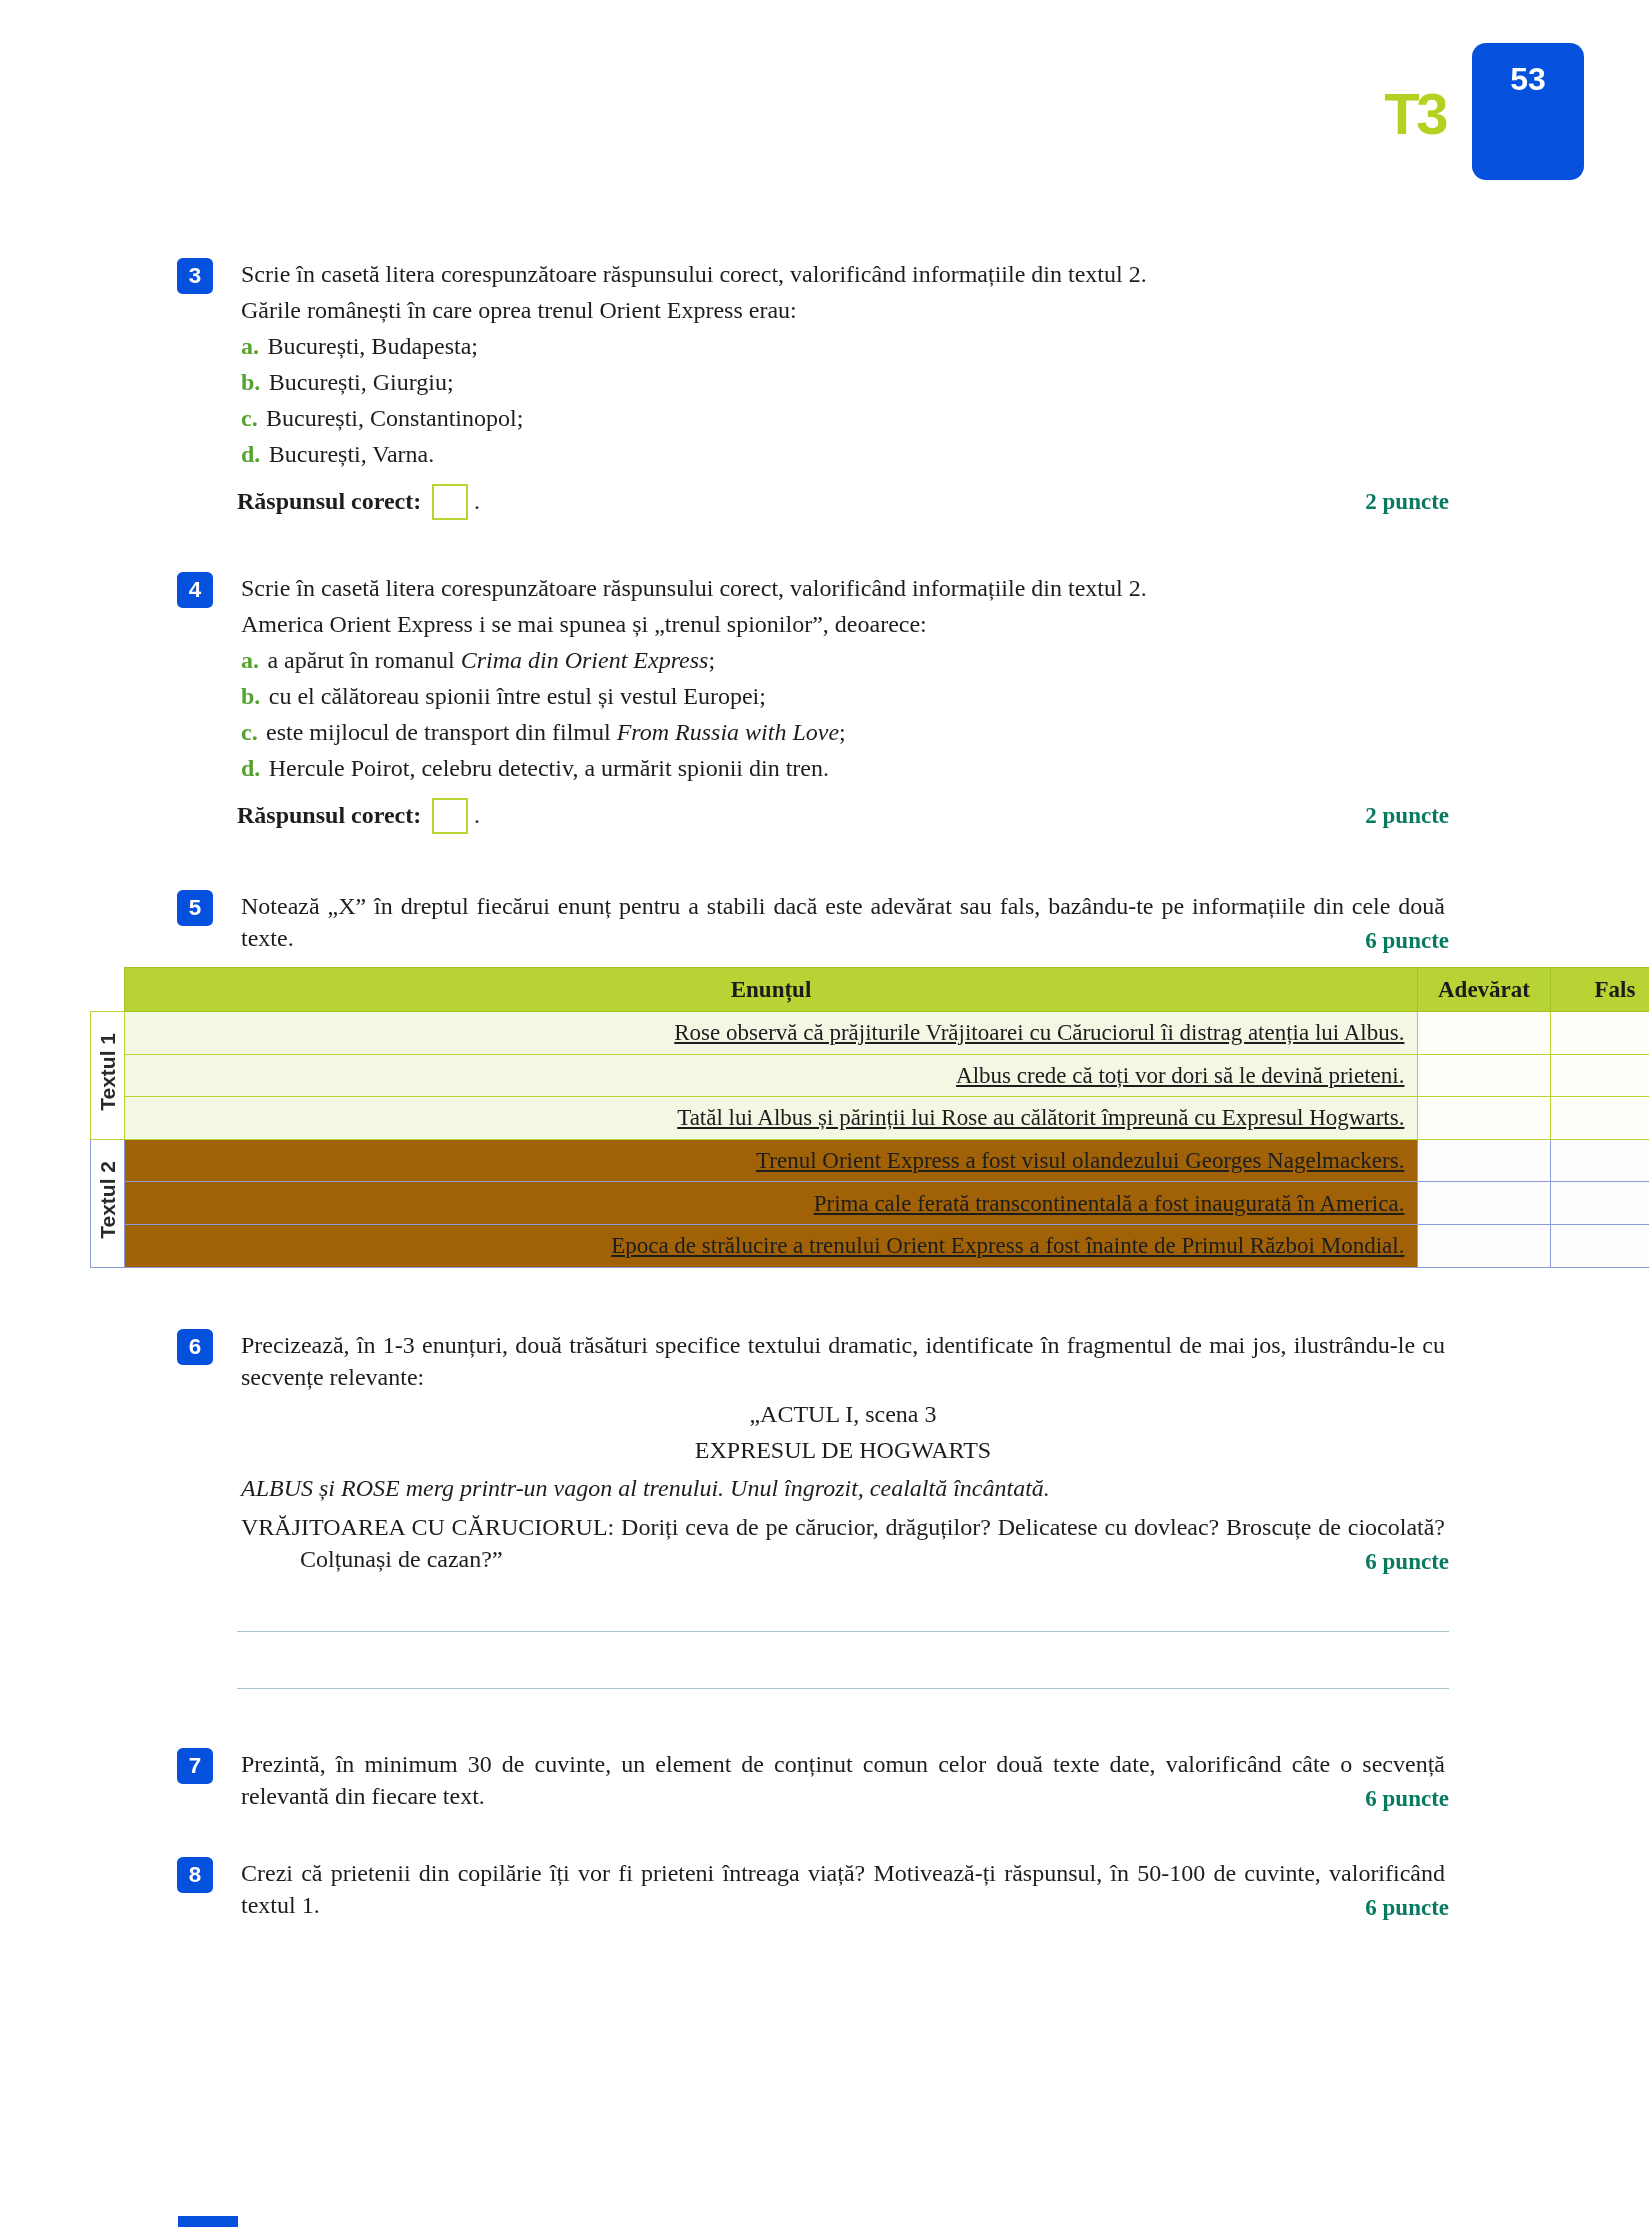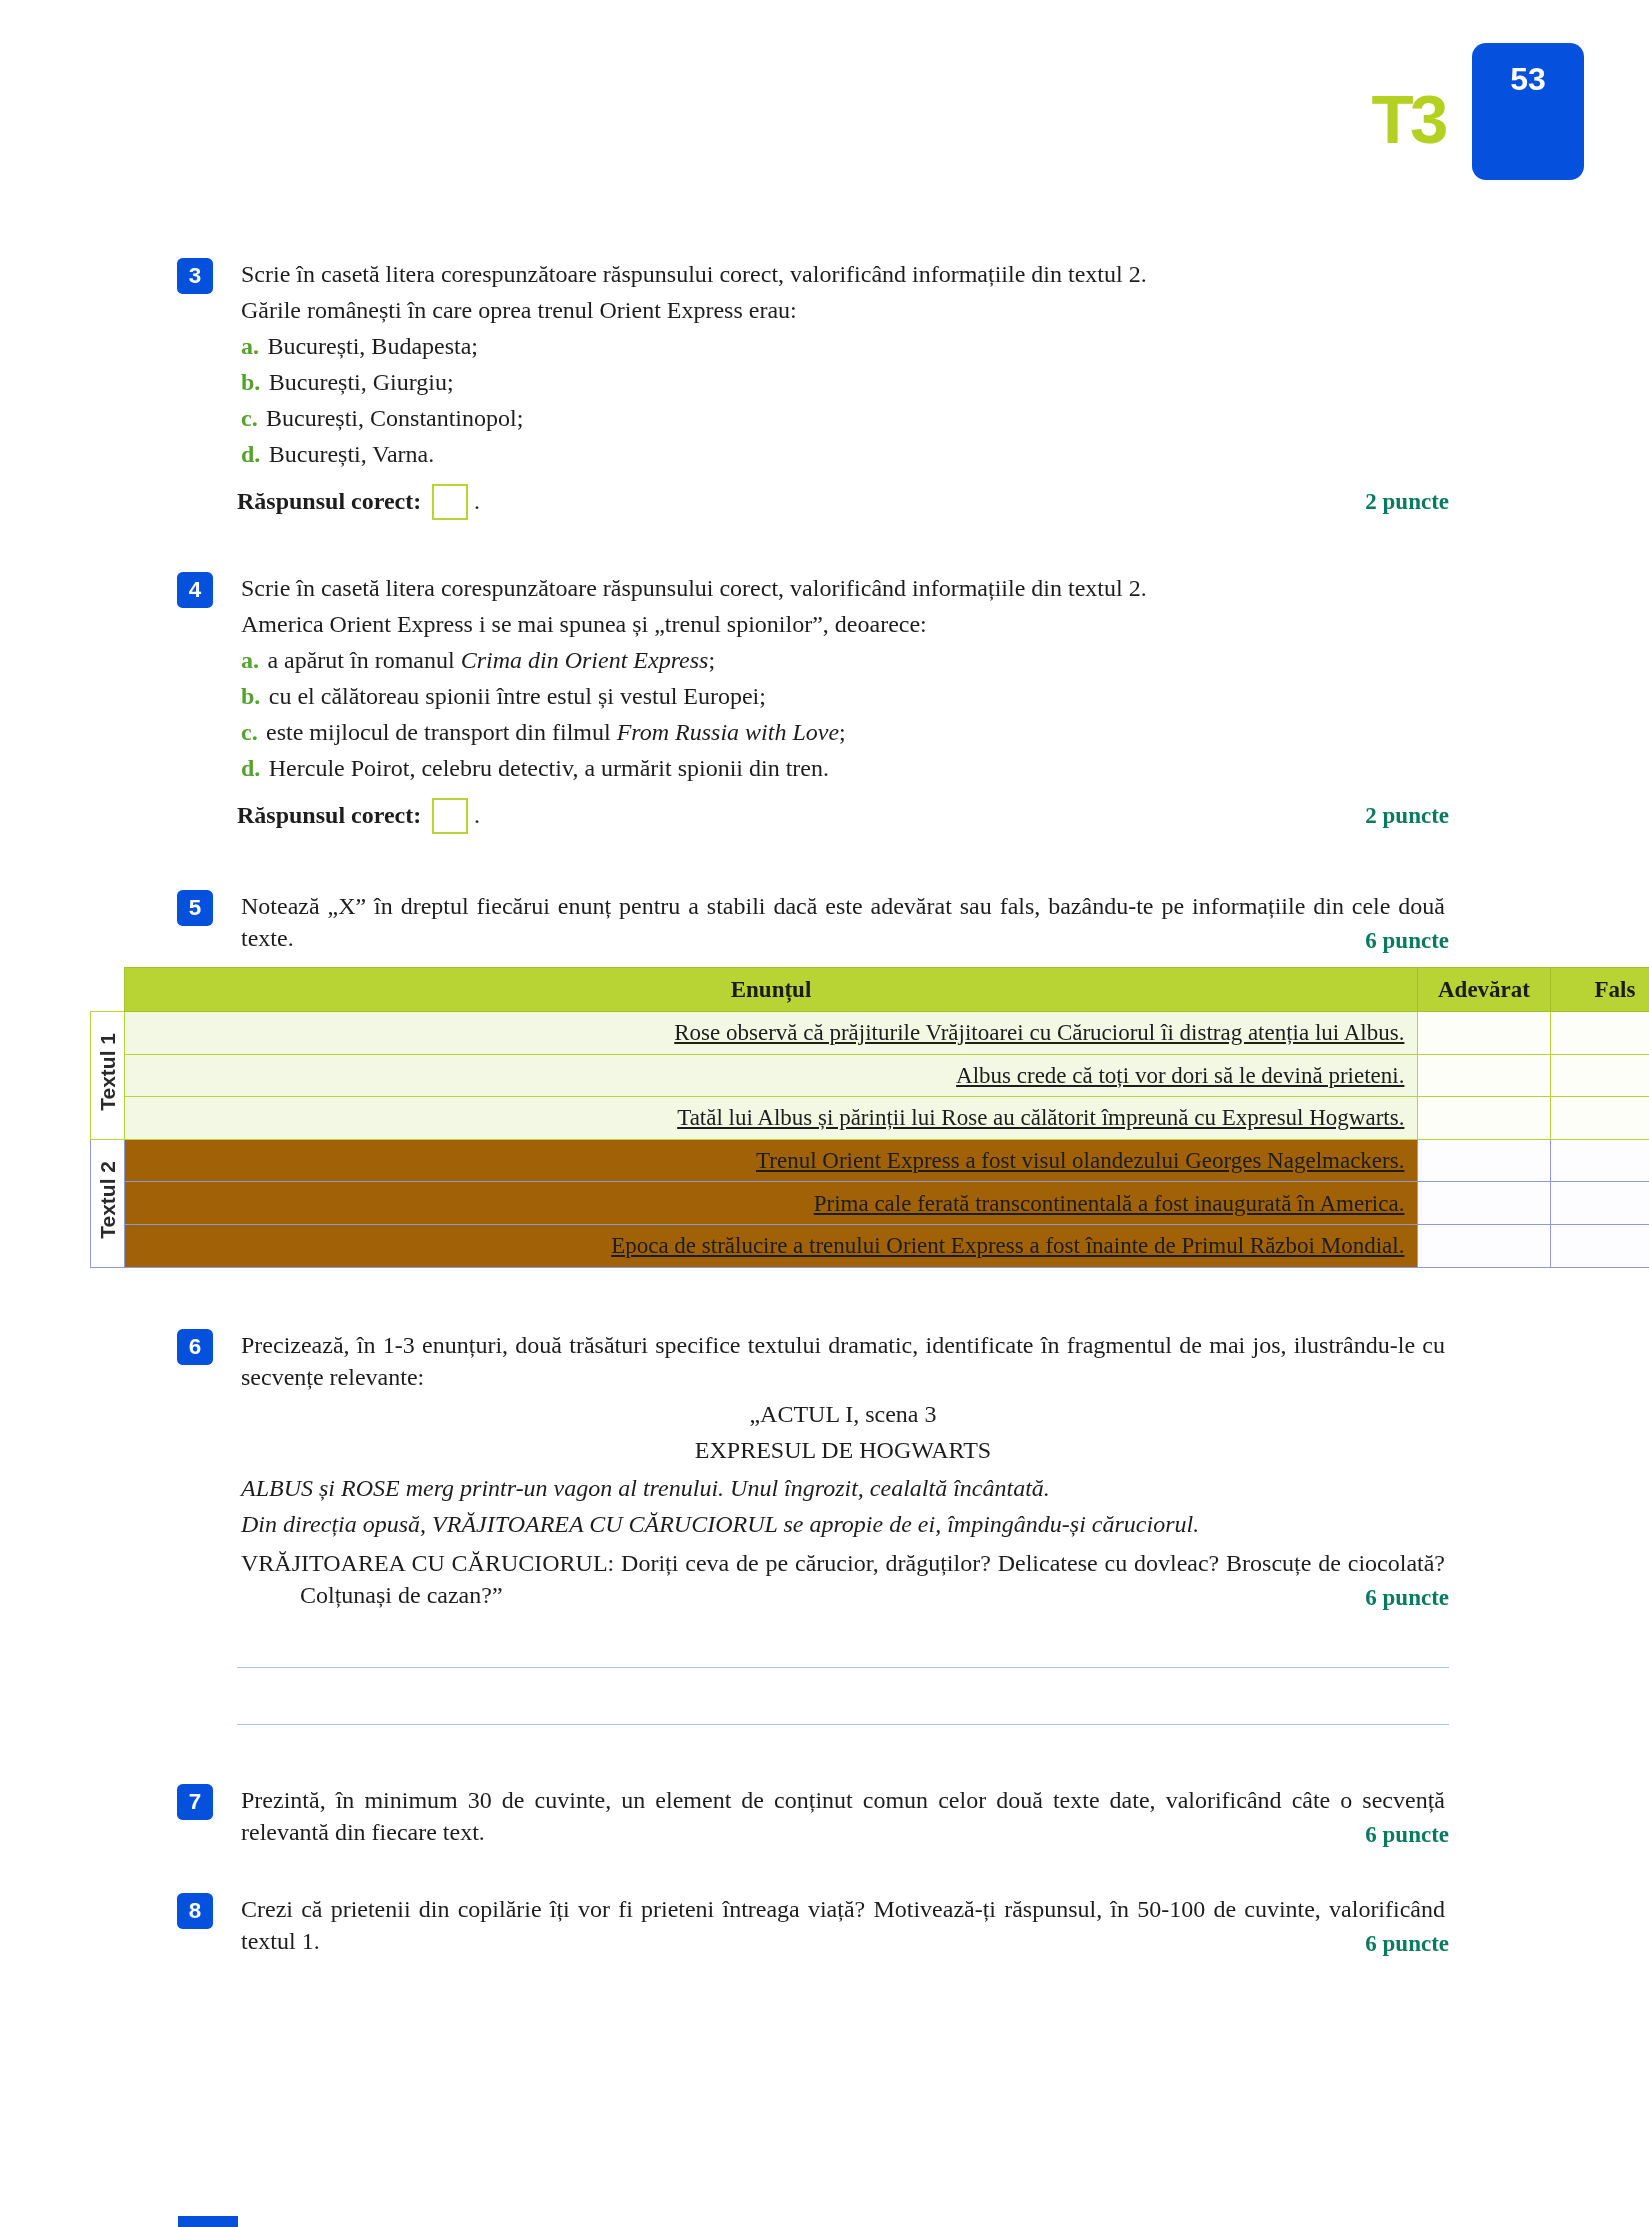--- a/index.html
+++ b/index.html
@@ -14,21 +14,21 @@
     overflow: hidden;
   }
 
   
   .unit-tag {
     position: absolute;
     top: 85px;
     right: 205px;
     font-family: "Liberation Sans", sans-serif;
     font-weight: bold;
-    font-size: 69px;
+    font-size: 58px;
     line-height: 1;
     letter-spacing: -3.5px;
     color: #b4d021;
   }
   .page-tab {
     position: absolute;
     top: 43px;
     right: 66px;
     width: 112px;
     height: 137px;
@@ -264,21 +264,20 @@
 
   <section class="exercise" id="ex6">
     <div class="num-box">6</div>
     <p class="para justify">Precizează, în 1-3 enunțuri, două trăsături specifice textului dramatic, identificate în fragmentul de mai jos, ilustrându-le cu secvențe relevante:</p>
     <div class="heading-block">
       <p class="para center">„ACTUL I, scena 3</p>
       <p class="para center">EXPRESUL DE HOGWARTS</p>
     </div>
     <div class="stage-block">
       <p class="para italic">ALBUS și ROSE merg printr-un vagon al trenului. Unul îngrozit, cealaltă încântată.</p>
-      <p class="para italic">Din direcția opusă, VRĂJITOAREA CU CĂRUCIORUL se apropie de ei, împingându-și căruciorul.</p>
     </div>
     <div class="rel">
       <p class="para dialogue">VRĂJITOAREA CU CĂRUCIORUL: Doriți ceva de pe cărucior, drăguților? Delicatese cu dovleac? Broscuțe de ciocolată? Colțunași de cazan?”</p>
       <span class="points abs">6 puncte</span>
     </div>
     <div class="ans-line"></div>
     <div class="ans-line"></div>
   </section>
 
   <section class="exercise" id="ex7">

